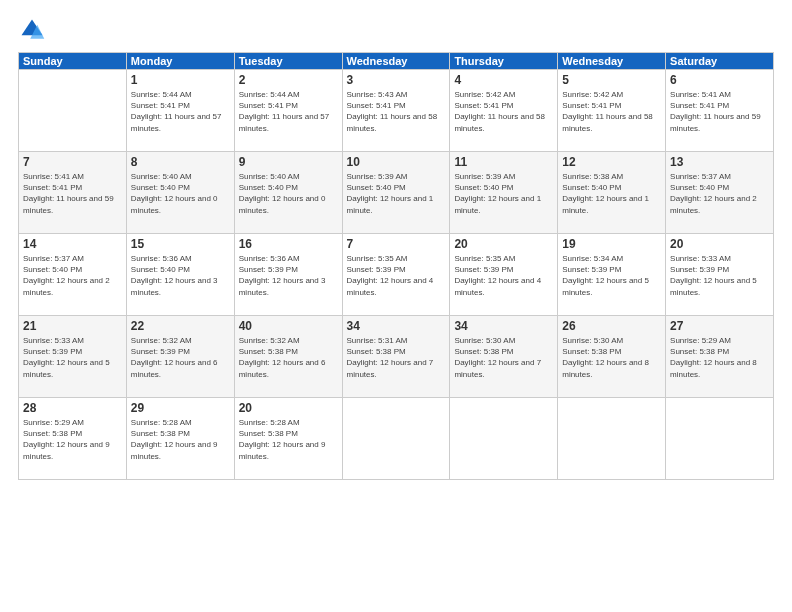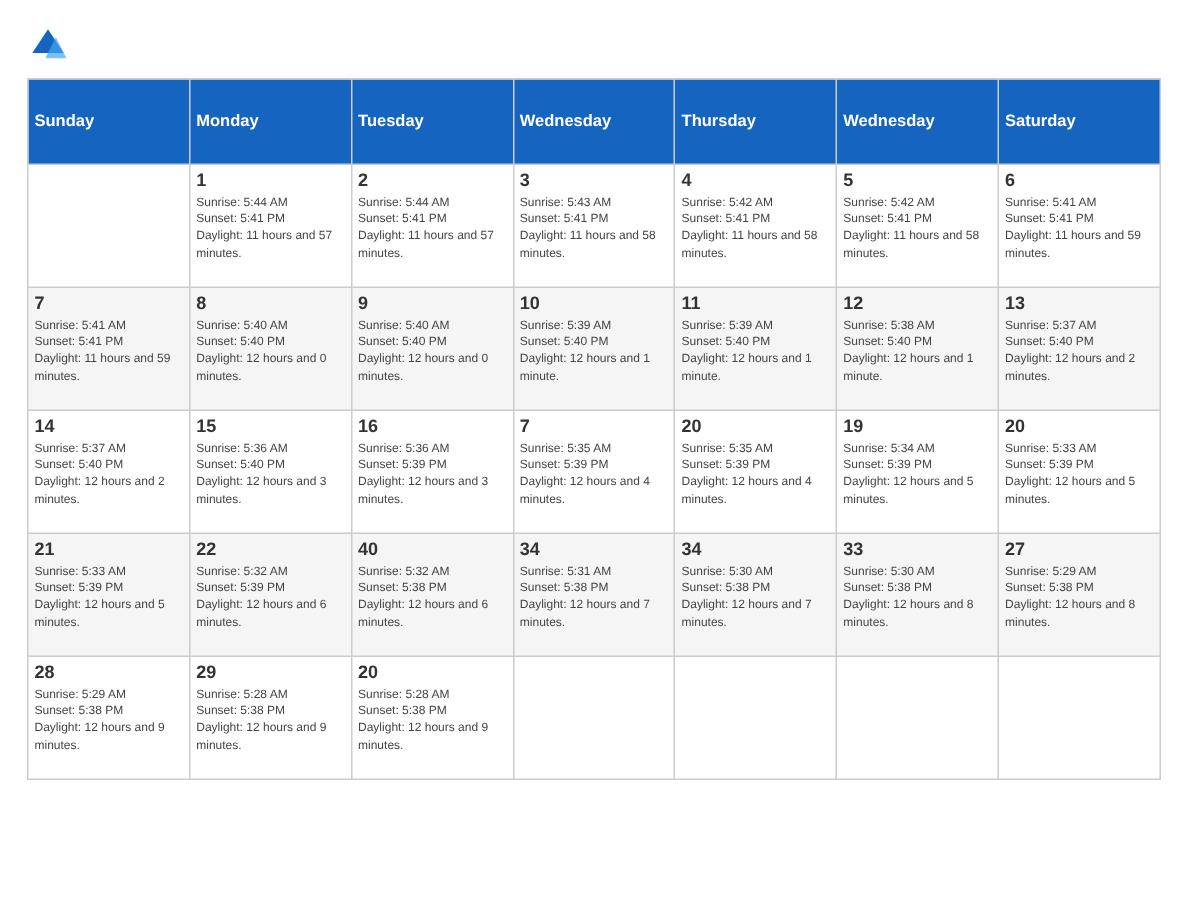--- a/index.html
+++ b/index.html
@@ -54,21 +54,21 @@
     table {
       width: 100%;
       border-collapse: collapse;
       table-layout: fixed;
     }
     th {
       background-color: #1565c0;
       color: #fff;
       font-size: 11px;
       font-weight: bold;
-      padding: 22px 4px;
+      padding: 2px 4px;
       text-align: left;
       border: 1px solid #ccc;
     }
     td {
       border: 1px solid #ccc;
       vertical-align: top;
       padding: 3px 4px;
       font-size: 8.5px;
       color: #333;
       height: 82px;
@@ -181,21 +181,21 @@
           <td><span class="day-number">21</span>
         <span class="day-info">Sunrise: 5:33 AM<br>Sunset: 5:39 PM<br>Daylight: 12 hours and 5 minutes.</span></td>
           <td><span class="day-number">22</span>
         <span class="day-info">Sunrise: 5:32 AM<br>Sunset: 5:39 PM<br>Daylight: 12 hours and 6 minutes.</span></td>
           <td><span class="day-number">40</span>
         <span class="day-info">Sunrise: 5:32 AM<br>Sunset: 5:38 PM<br>Daylight: 12 hours and 6 minutes.</span></td>
           <td><span class="day-number">34</span>
         <span class="day-info">Sunrise: 5:31 AM<br>Sunset: 5:38 PM<br>Daylight: 12 hours and 7 minutes.</span></td>
           <td><span class="day-number">34</span>
         <span class="day-info">Sunrise: 5:30 AM<br>Sunset: 5:38 PM<br>Daylight: 12 hours and 7 minutes.</span></td>
-          <td><span class="day-number">33</span>
+          <td><span class="day-number">26</span>
         <span class="day-info">Sunrise: 5:30 AM<br>Sunset: 5:38 PM<br>Daylight: 12 hours and 8 minutes.</span></td>
           <td><span class="day-number">27</span>
         <span class="day-info">Sunrise: 5:29 AM<br>Sunset: 5:38 PM<br>Daylight: 12 hours and 8 minutes.</span></td>
         </tr>
         <tr>
           <td><span class="day-number">28</span>
         <span class="day-info">Sunrise: 5:29 AM<br>Sunset: 5:38 PM<br>Daylight: 12 hours and 9 minutes.</span></td>
           <td><span class="day-number">29</span>
         <span class="day-info">Sunrise: 5:28 AM<br>Sunset: 5:38 PM<br>Daylight: 12 hours and 9 minutes.</span></td>
           <td><span class="day-number">20</span>

